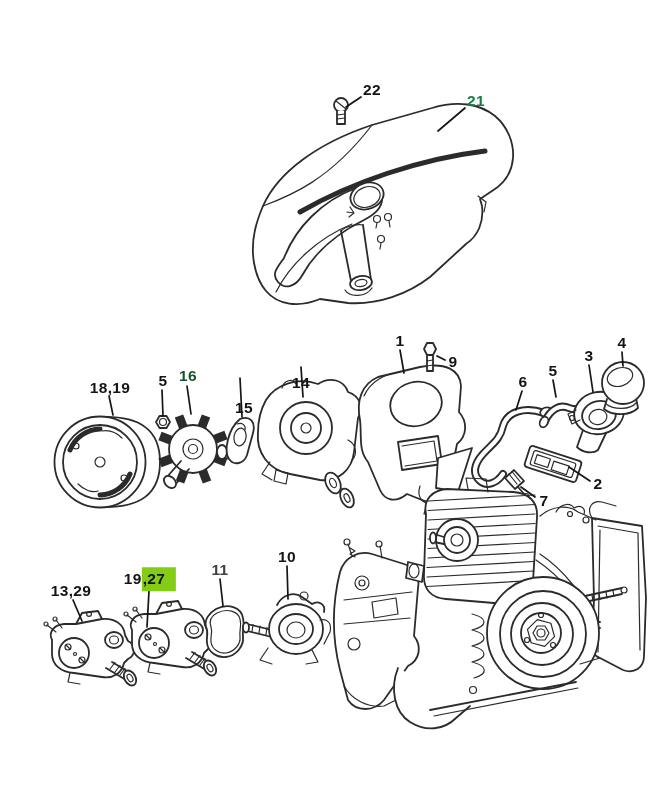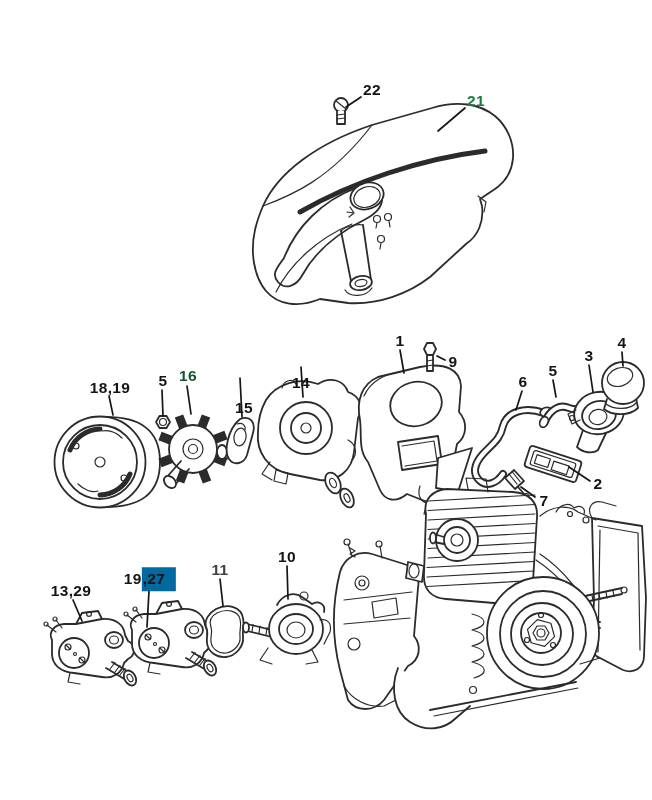--- a/index.html
+++ b/index.html
@@ -367,18 +367,18 @@
       <div class="part-label" style="left: 301px; top: 358px; color: rgb(20, 20, 20); margin-top: 25px;">14</div>
       <div class="part-label" style="left: 400px; top: 341px; color: rgb(20, 20, 20);">1</div>
       <div class="part-label" style="left: 453px; top: 362px; color: rgb(20, 20, 20);">9</div>
       <div class="part-label" style="left: 523px; top: 382px; color: rgb(20, 20, 20);">6</div>
       <div class="part-label" style="left: 553px; top: 371px; color: rgb(20, 20, 20);">5</div>
       <div class="part-label" style="left: 589px; top: 356px; color: rgb(20, 20, 20);">3</div>
       <div class="part-label" style="left: 622px; top: 343px; color: rgb(20, 20, 20);">4</div>
       <div class="part-label" style="left: 598px; top: 484px; color: rgb(20, 20, 20);">2</div>
       <div class="part-label" style="left: 544px; top: 501px; color: rgb(20, 20, 20);">7</div>
       <div class="part-label" style="left: 71px; top: 591px; color: rgb(20, 20, 20);">13,29</div>
-      <div class="part-label" style="left: 150px; top: 579px; color: rgb(20, 20, 20);"><span>19</span><span class="hl" style="background: #0369a1;">,27</span></div>
+      <div class="part-label" style="left: 150px; top: 579px; color: rgb(20, 20, 20);"><span>19</span><span class="hl" style="background: #84cc16;">,27</span></div>
       <div class="part-label" style="left: 220px; top: 570px; color: #404040;">11</div>
       <div class="part-label" style="left: 287px; top: 557px; color: rgb(20, 20, 20);">10</div>
     </div>
 
 </div>
 
 </body></html>

